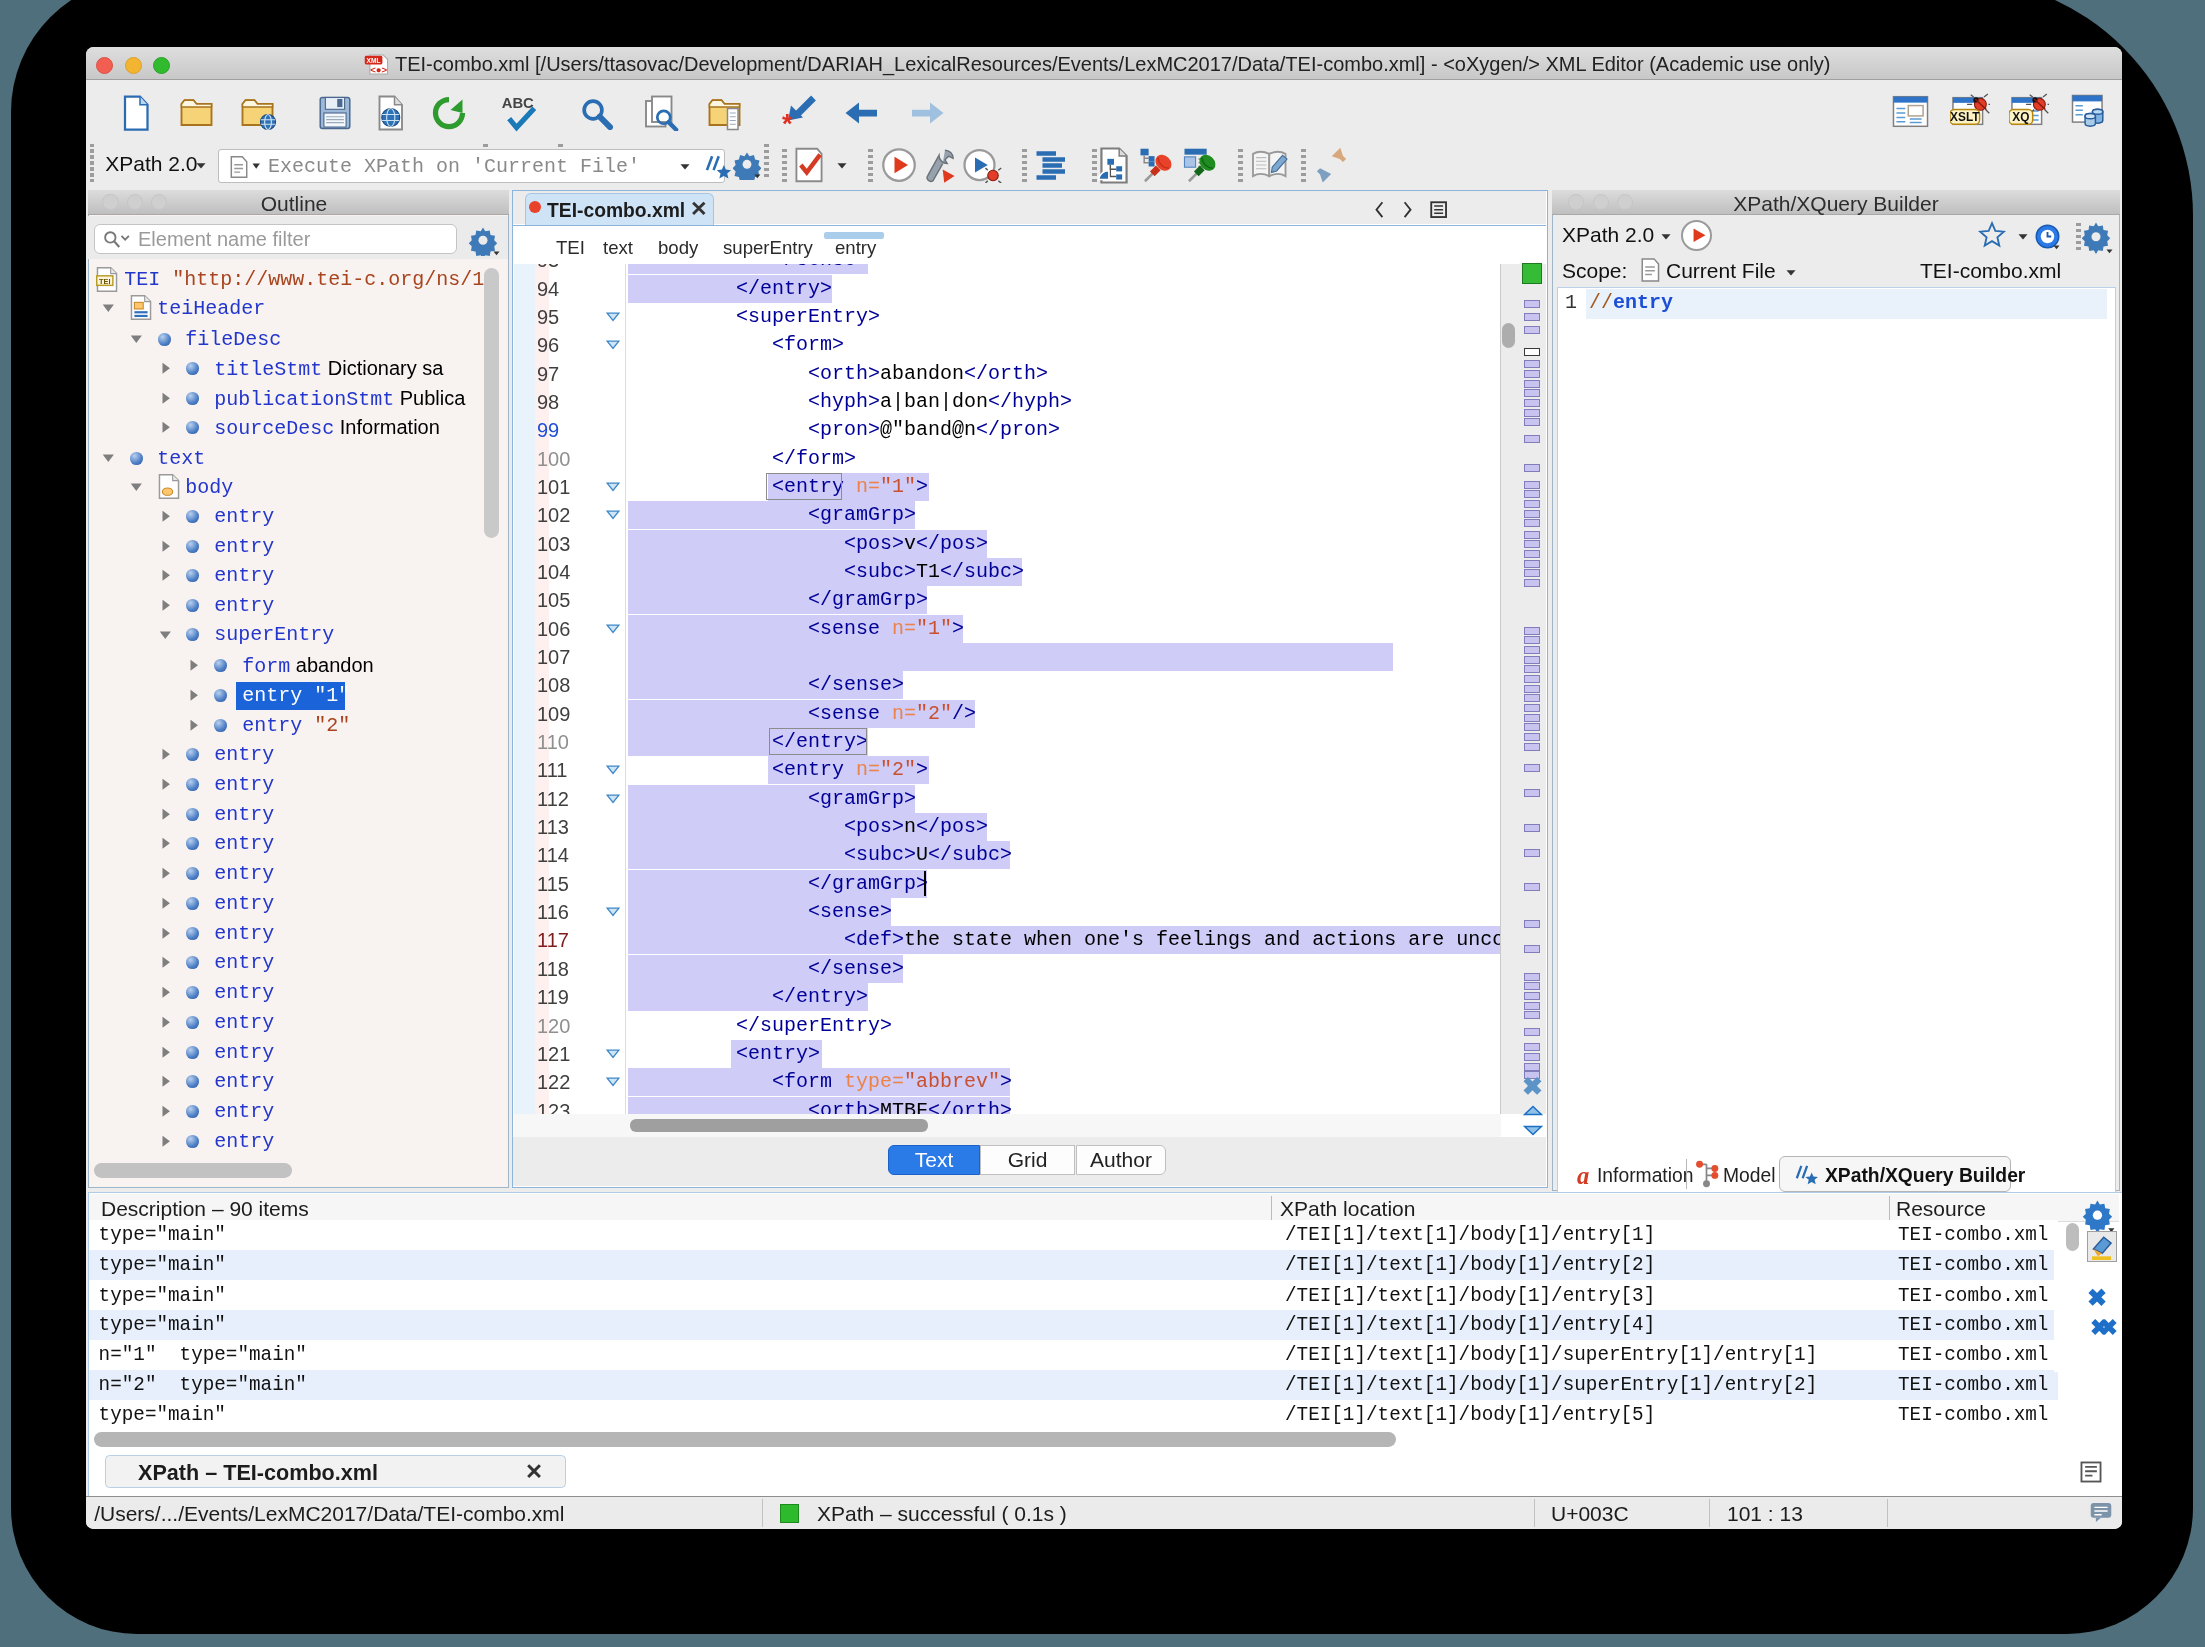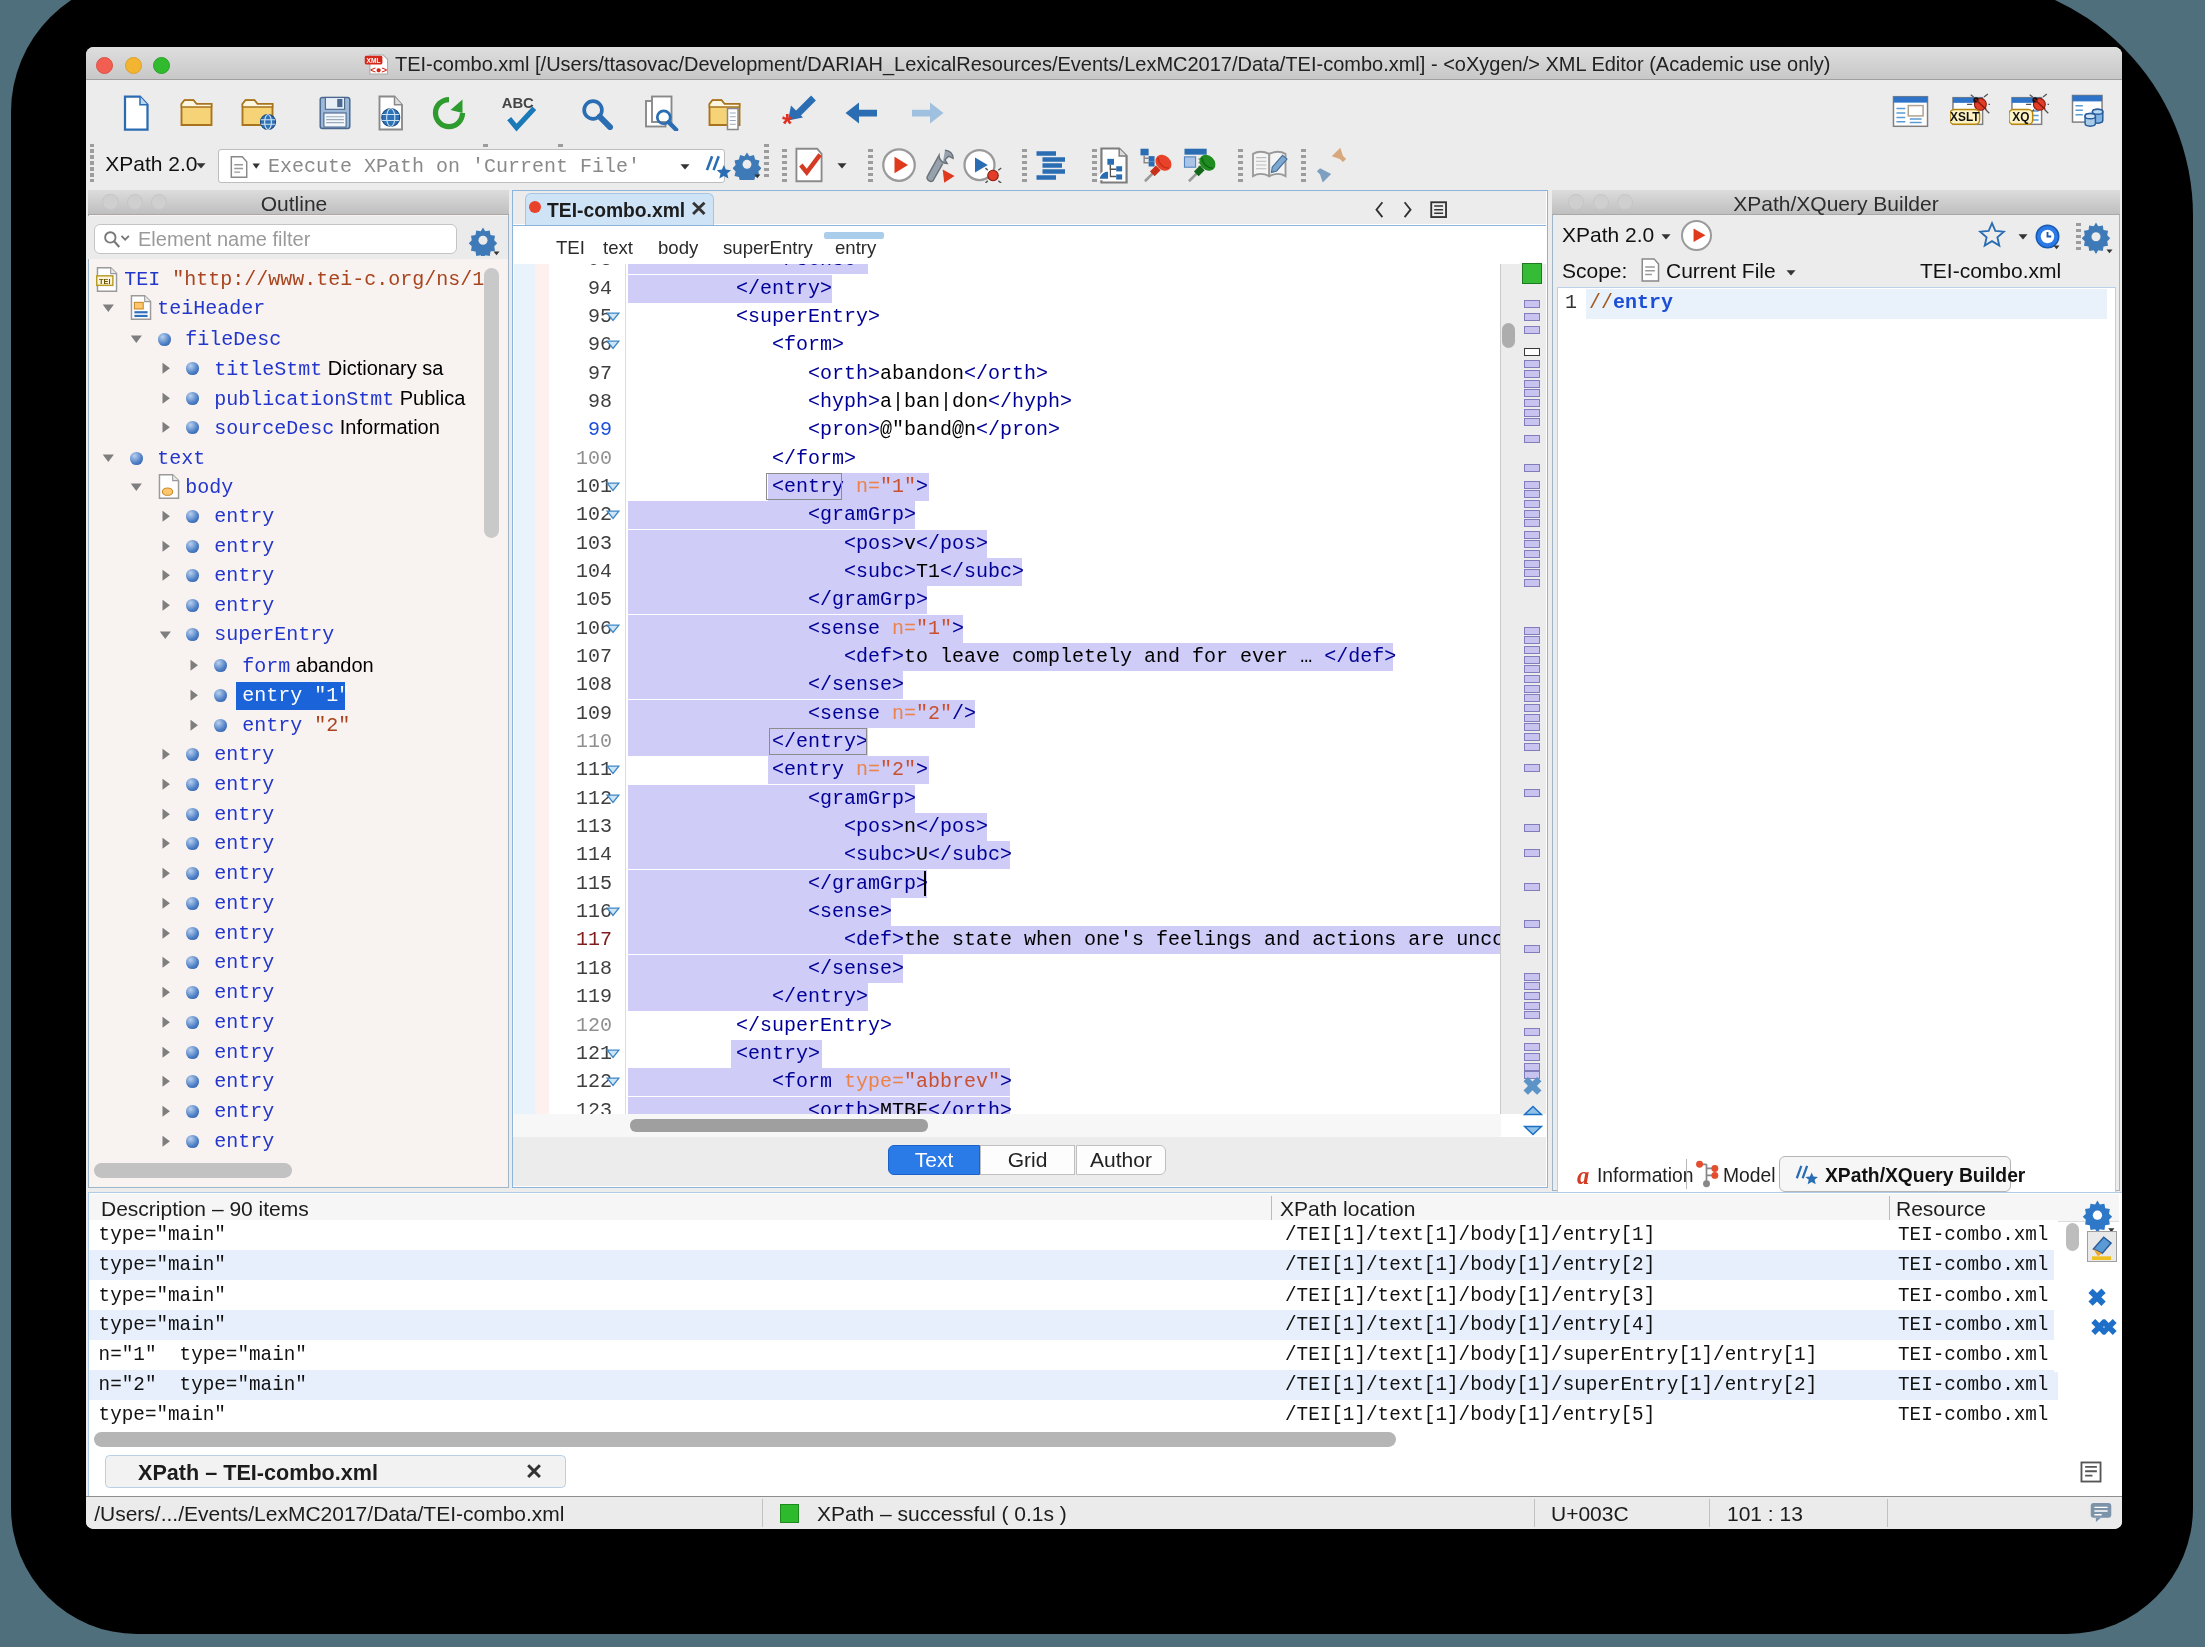--- a/index.html
+++ b/index.html
@@ -7,21 +7,21 @@
 #win{position:absolute;left:86px;top:47px;width:2036px;height:1482px;background:#ececec;border-radius:7.4px;overflow:hidden}
 .panelhead{background:linear-gradient(#dcdcdc,#bfbfbf);border-bottom:0.7px solid #a8a8a8}
 .phc{position:absolute;top:4.5px;width:16.4px;height:16.4px;border-radius:50%;background:#cfcfcf;border:0.7px solid #c6c6c6}
 .pht{position:absolute;top:2.2px;width:100%;text-align:center;font-size:21px;color:#2d2d2d}
 .t{color:#000096}
 .a{color:#ec8248}
 .v{color:#c8502e}
 .c{color:#000}
 .hl{position:absolute;height:28px;background:#cfccf7}
 .cl{position:absolute;left:0;white-space:pre;font-family:"Liberation Mono",monospace;font-size:20px;line-height:28px;color:#000096}
-.num{position:absolute;width:62px;left:36px;text-align:right;font-family:Liberation Mono, monospace;font-size:20px;line-height:28px}
+.num{position:absolute;width:62px;left:23px;font-family:Liberation Sans, sans-serif;font-size:20px;line-height:28px}
 .mk{position:absolute;left:1438px;width:15.6px;height:8.2px;background:#c9c4ef;border:1.5px solid #817cba}
 .trt{font-family:"Liberation Mono",monospace;font-size:20px;line-height:25px;color:#2336cb;white-space:pre}
 .xt{color:#000;font-family:"Liberation Sans",sans-serif;font-size:20px}
 .rd{color:#a8441e}
 .tbt{font-family:"Liberation Mono",monospace;font-size:19.3px;line-height:24px;color:#111;white-space:pre}
 .bct{position:absolute;top:0;font-size:18.6px;color:#2b2b2b}
 .sbt{font-size:21px;color:#1c1c1c}
 </style></head><body>
 <div id="shadow"></div>
 <div id="win">
@@ -542,21 +542,20 @@
 <div class="cl" style="top:237px"><span class="sp">               </span><span class="t">&lt;gramGrp&gt;</span></div>
 <div class="hl" style="left:0px;top:266px;width:359px"></div>
 <div class="cl" style="top:266px"><span class="sp">                  </span><span class="t">&lt;pos&gt;</span><span class="c">v</span><span class="t">&lt;/pos&gt;</span></div>
 <div class="hl" style="left:0px;top:294px;width:394px"></div>
 <div class="cl" style="top:294px"><span class="sp">                  </span><span class="t">&lt;subc&gt;</span><span class="c">T1</span><span class="t">&lt;/subc&gt;</span></div>
 <div class="hl" style="left:0px;top:322px;width:299px"></div>
 <div class="cl" style="top:322px"><span class="sp">               </span><span class="t">&lt;/gramGrp&gt;</span></div>
 <div class="hl" style="left:0px;top:351px;width:335px"></div>
 <div class="cl" style="top:351px"><span class="sp">               </span><span class="t">&lt;sense</span><span class="a"> n=</span><span class="v">"1"</span><span class="t">&gt;</span></div>
 <div class="hl" style="left:0px;top:379px;width:765px"></div>
-<div class="cl" style="top:379px"><span class="sp">                  </span><span class="t">&lt;def&gt;</span><span class="c">to leave completely and for ever … </span><span class="t">&lt;/def&gt;</span></div>
 <div class="hl" style="left:0px;top:407px;width:275px"></div>
 <div class="cl" style="top:407px"><span class="sp">               </span><span class="t">&lt;/sense&gt;</span></div>
 <div class="hl" style="left:0px;top:436px;width:347px"></div>
 <div class="cl" style="top:436px"><span class="sp">               </span><span class="t">&lt;sense</span><span class="a"> n=</span><span class="v">"2"</span><span class="t">/&gt;</span></div>
 <div class="hl" style="left:0px;top:464px;width:240px"></div>
 <div class="cl" style="top:464px"><span class="sp">            </span><span class="t">&lt;/entry&gt;</span></div>
 <div class="hl" style="left:140px;top:492px;width:161px"></div>
 <div class="cl" style="top:492px"><span class="sp">            </span><span class="t">&lt;entry</span><span class="a"> n=</span><span class="v">"2"</span><span class="t">&gt;</span></div>
 <div class="hl" style="left:0px;top:521px;width:287px"></div>
 <div class="cl" style="top:521px"><span class="sp">               </span><span class="t">&lt;gramGrp&gt;</span></div>

